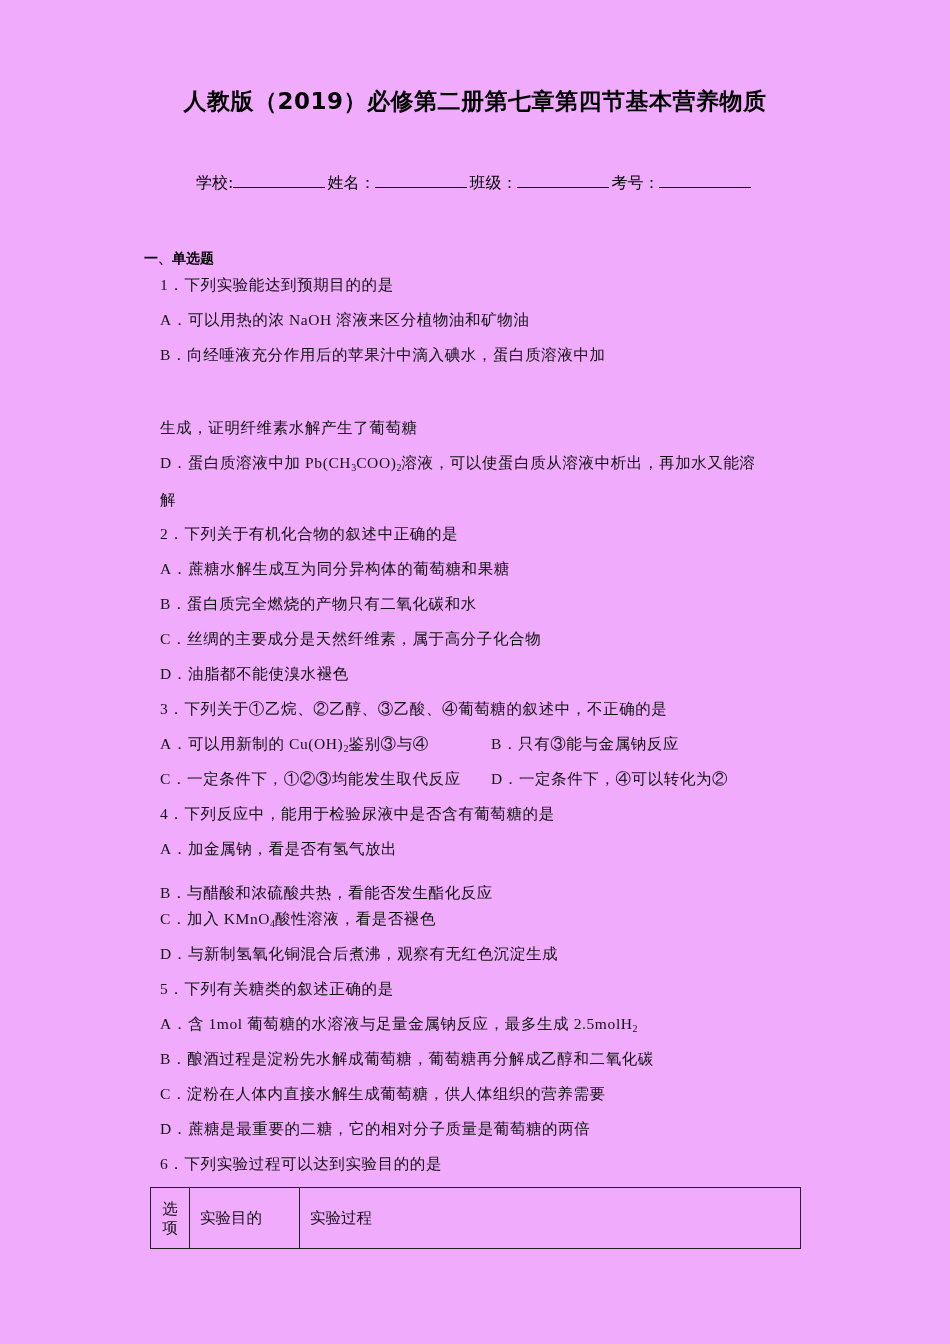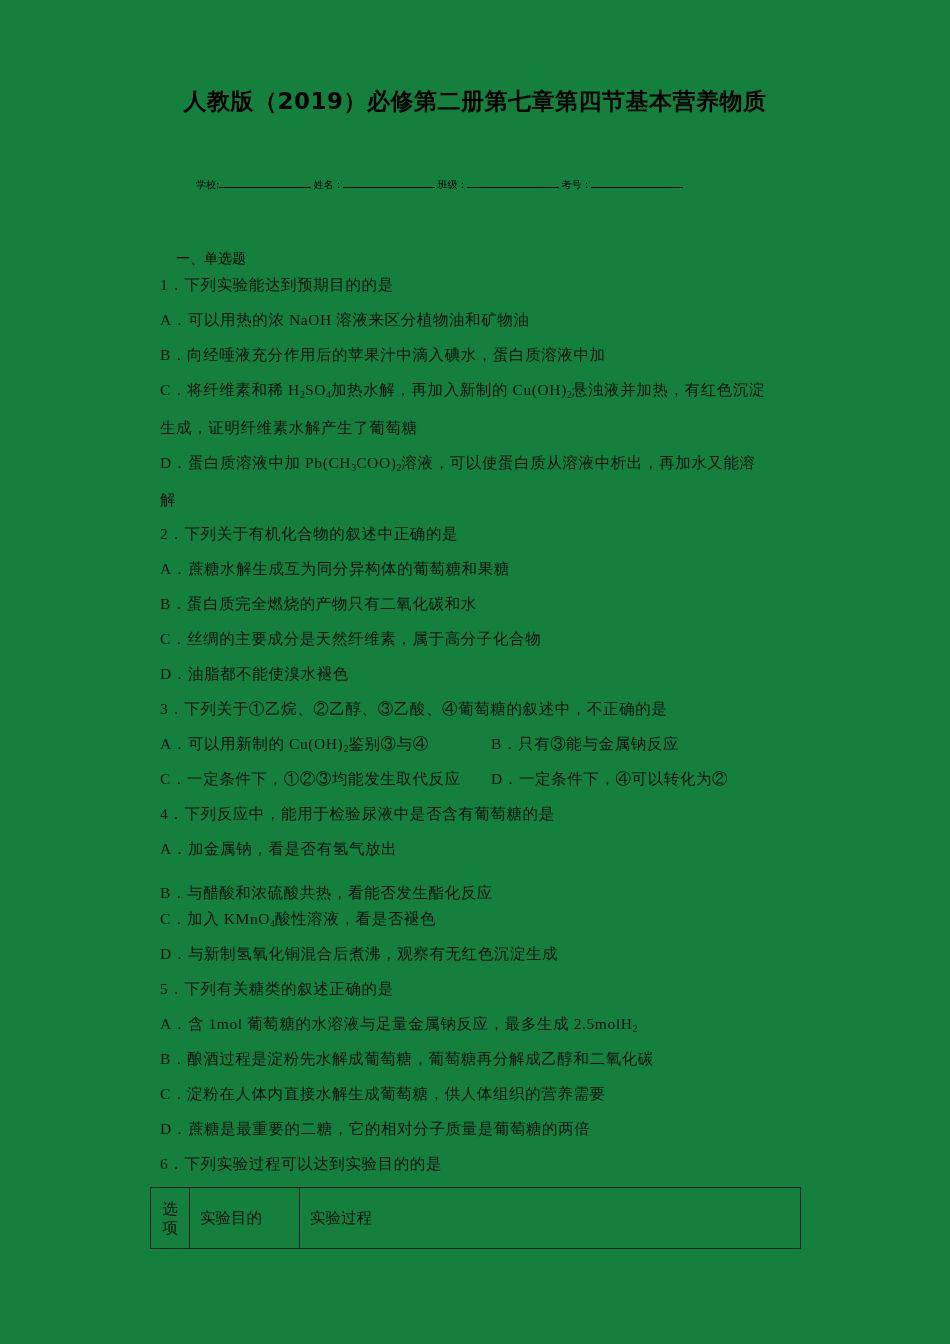--- a/index.html
+++ b/index.html
@@ -12,57 +12,57 @@
       height: 1344px;
       position: relative;
       overflow: hidden;
       color: #111111;
       font-family: "Liberation Serif", "DejaVu Serif", serif;
     }
     .page {
       position: absolute;
       left: 0; top: 0;
       width: 950px; height: 1344px;
-      background: #15803d;
+      background: #f0abfc;
     }
     .title {
       position: absolute;
       left: 0; width: 950px;
       text-align: center;
       font-family: "DejaVu Sans", "Liberation Sans", sans-serif;
       font-weight: bold;
       font-size: 23px;
       letter-spacing: 0.5px;
       color: #000;
     }
     .title-1 { top: 86px; }
     .title-2 { top: 134px; }
     .info-line {
       position: absolute;
       top: 173px;
       left: 196px;
       font-family: "DejaVu Sans", "Liberation Sans", sans-serif;
-      font-size: 10px;
+      font-size: 16px;
       color: #000;
       white-space: nowrap;
     }
     .info-line .blank {
       display: inline-block;
       width: 92px;
       border-bottom: 1px solid #000;
       height: 14px;
       vertical-align: baseline;
       margin-right: 2px;
     }
     .section-heading {
       position: absolute;
-      left: 176px;
+      left: 144px;
       top: 250px;
       font-family: "DejaVu Sans", "Liberation Sans", sans-serif;
-      font-weight: normal;
+      font-weight: bold;
       font-size: 14px;
       color: #000;
     }
     .line {
       position: absolute;
       left: 160px;
       font-size: 15.5px;
       white-space: nowrap;
       color: #111;
       letter-spacing: 0.6px;
@@ -125,23 +125,20 @@
   <div class="section-heading">一、单选题</div>
 
   <div class="line" style="top:275px">
     <span>1．</span><span>下列实验能达到预期目的的是</span>
   </div>
   <div class="line" style="top:310px">
     <span>A．</span><span>可以用热的浓 NaOH 溶液来区分植物油和矿物油</span>
   </div>
   <div class="line" style="top:345px">
     <span>B．</span><span>向经唾液充分作用后的苹果汁中滴入碘水，蛋白质溶液中加</span>
-  </div>
-  <div class="line" style="top:380px">
-    <span>C．</span><span>将纤维素和稀 H</span><sub>2</sub><span>SO</span><sub>4</sub><span>加热水解，再加入新制的 Cu(OH)</span><sub>2</sub><span>悬浊液并加热，有红色沉淀</span>
   </div>
   <div class="line" style="top:418px">生成，证明纤维素水解产生了葡萄糖</div>
   <div class="line" style="top:453px">
     <span>D．</span><span>蛋白质溶液中加 Pb(CH</span><sub>3</sub><span>COO)</span><sub>2</sub><span>溶液，可以使蛋白质从溶液中析出，再加水又能溶</span>
   </div>
   <div class="line" style="top:490px">解</div>
 
   <div class="line" style="top:524px">
     <span>2．</span><span>下列关于有机化合物的叙述中正确的是</span>
   </div>

